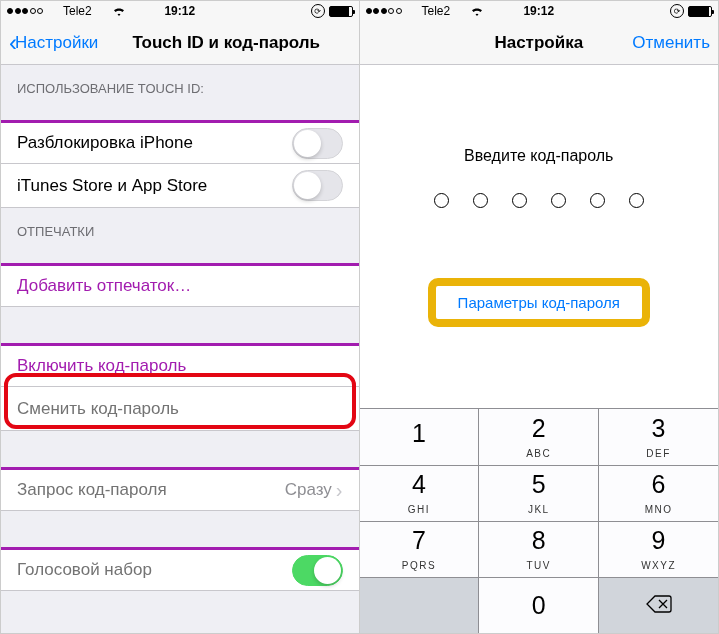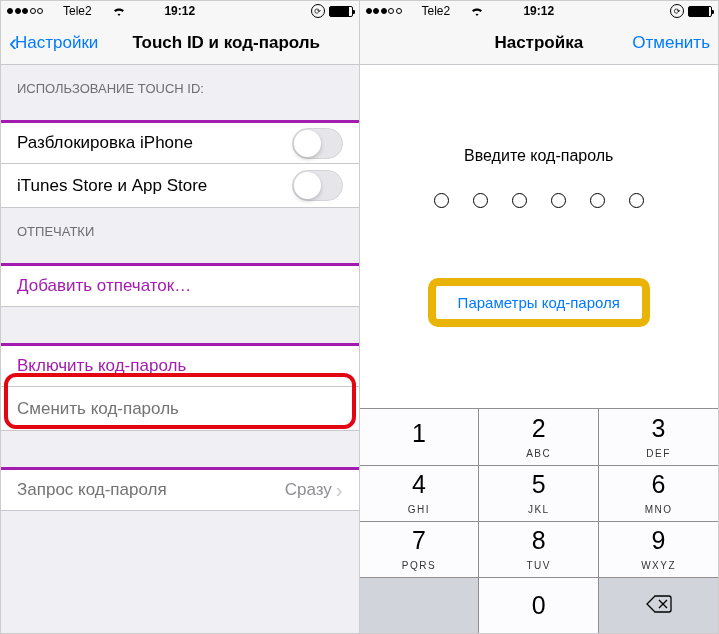--- a/index.html
+++ b/index.html
@@ -121,20 +121,26 @@
     </div>
 
     <div class="gap"></div>
     <div class="cell">
       <span class="lbl disabled">Запрос код-пароля</span>
       <span class="val">Сразу</span>
       <span class="disclosure">›</span>
     </div>
 
     <div class="gap"></div>
+    <div class="cell">
+      <span class="lbl disabled">Голосовой набор</span>
+      <div class="switch on">
+          <div class="knob"></div>
+        </div>
+    </div>
   </div>
 
   <div class="highlight" style="left:3px;top:372px;width:352px;height:56px"></div>
 </div>
 
 <div class="half">
   <div class="status">
     <div class="carrier">
       <span class="dots">
         <span class="dot f"></span>

